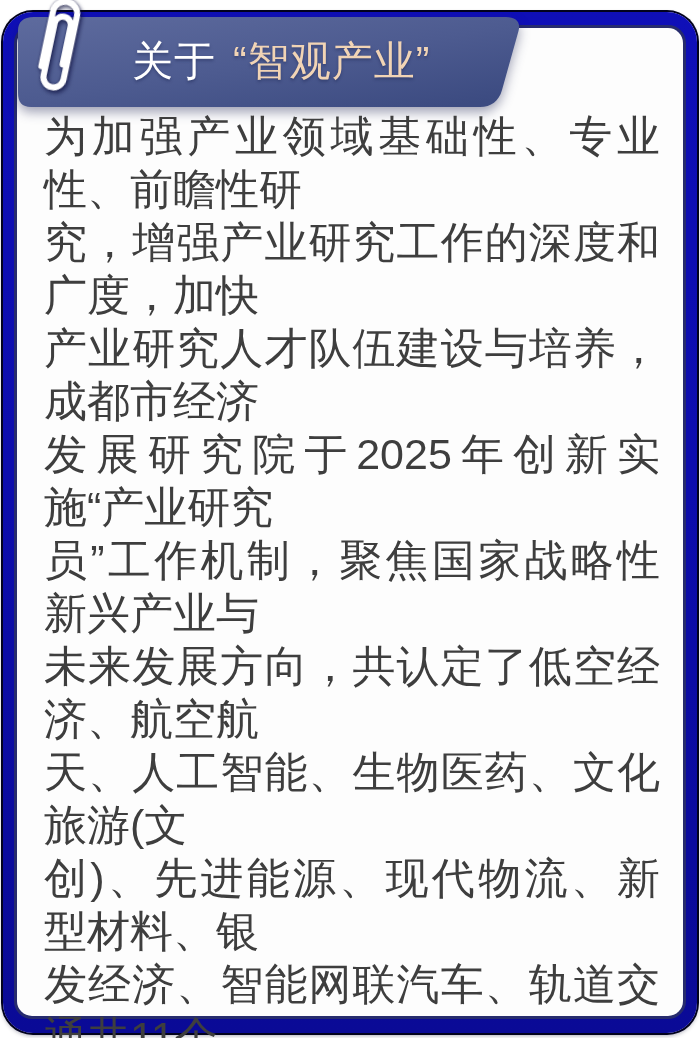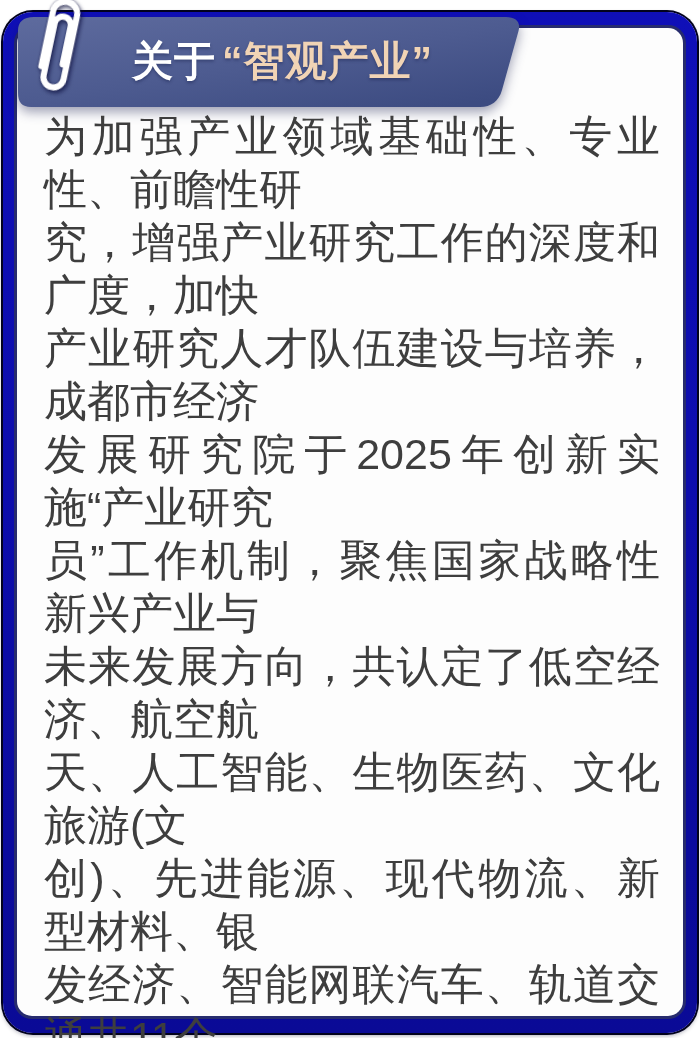--- a/index.html
+++ b/index.html
@@ -40,26 +40,26 @@
   
   .banner{
     position:absolute;left:18px;top:17px;width:504px;height:90px;
     filter:drop-shadow(0 5px 6px rgba(14,20,70,.40));
   }
   .banner svg{display:block;width:504px;height:90px;}
   .banner-title{
     position:absolute;left:0;top:0;width:480px;height:88px;
     display:flex;align-items:center;
     padding-left:114px;box-sizing:border-box;
-    font-size:41px;font-weight:700;letter-spacing:1px;
+    font-size:41px;font-weight:400;letter-spacing:1px;
     color:var(--title_white);
     text-shadow:0 2px 3px rgba(22,28,70,.38);
     white-space:nowrap;
   }
-  .banner-title .hl{color:var(--title_highlight);margin-left:6px;}
+  .banner-title .hl{color:var(--title_highlight);margin-left:17px;}
 
   
   .paperclip{
     position:absolute;left:33px;top:-4px;width:52px;height:102px;
     transform:rotate(12deg);
     filter:drop-shadow(2px 2px 2px rgba(8,10,55,.55)) drop-shadow(0 0 1px rgba(8,10,55,.5));
   }
 
   
   .content{

